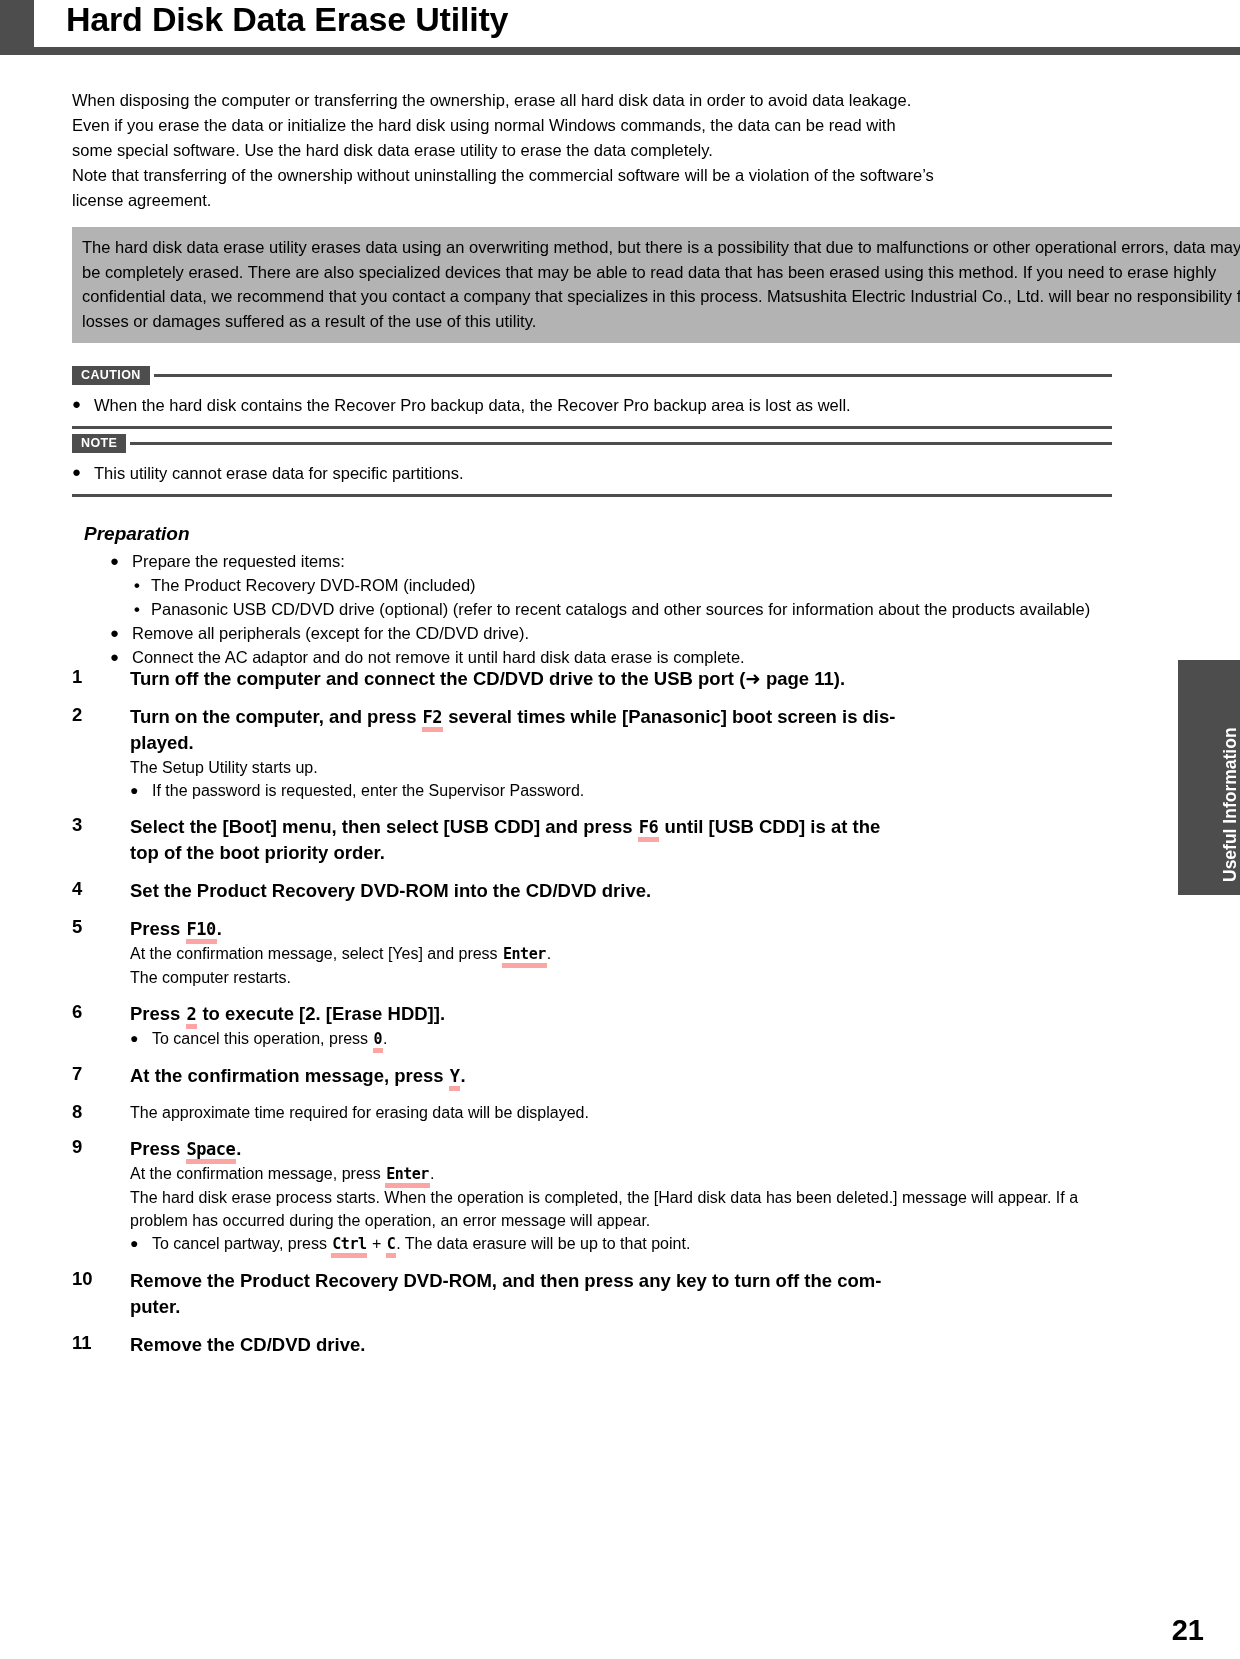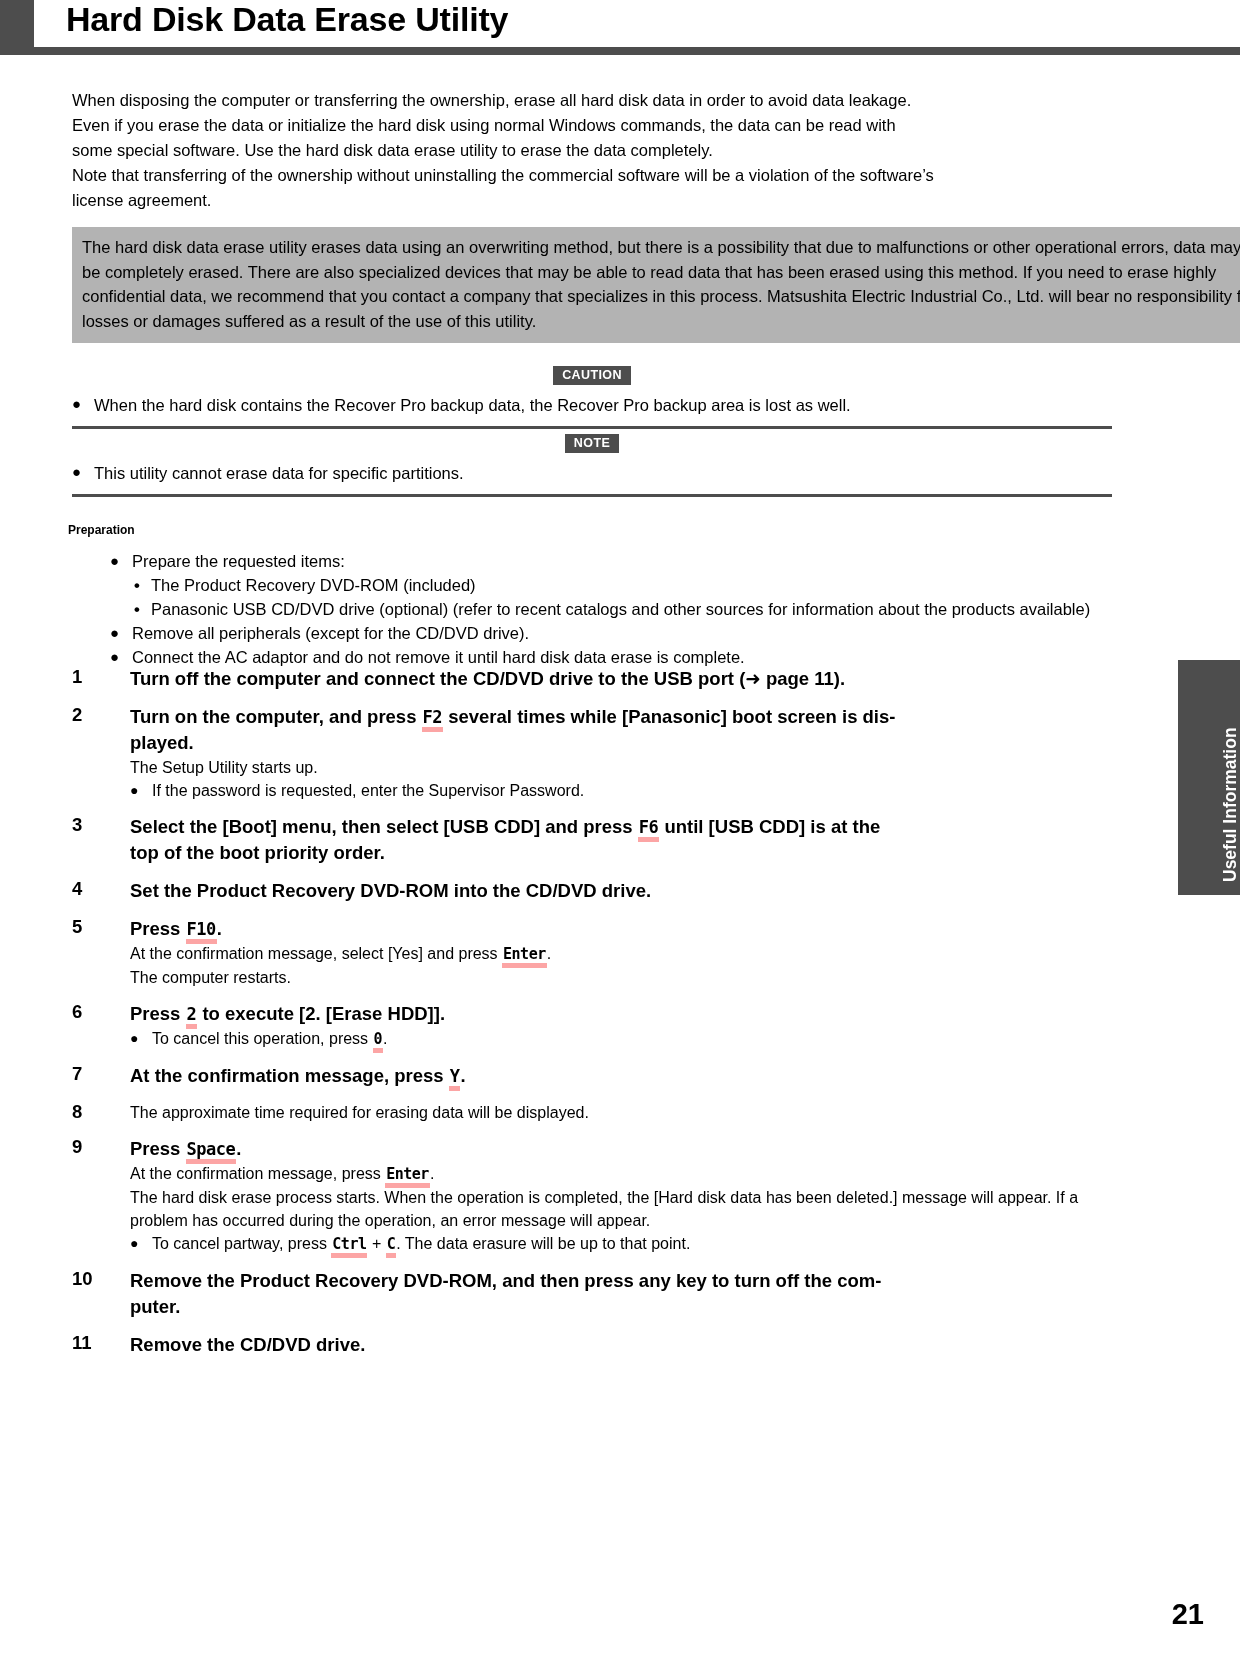--- a/index.html
+++ b/index.html
@@ -94,21 +94,20 @@
     font-size: 12.5px;
     font-weight: bold;
     letter-spacing: 0.4px;
     padding: 2px 9px 3px 9px;
     vertical-align: middle;
   }
   .tagrow {
     display: flex;
     align-items: center;
     gap: 0;
-    flex-direction: column;
   }
   .tagline {
     flex: 1;
     height: 3px;
     background: #4d4d4d;
     margin-left: 4px;
   }
   .bulletline {
     display: flex;
     align-items: flex-start;
@@ -124,24 +123,25 @@
   }
   .underline-rule {
     height: 3px;
     background: #4d4d4d;
     margin-top: 9px;
   }
 
   
   .prep-head {
     position: absolute;
-    left: 68px;
+    left: 84px;
     top: 523px;
-    font-size: 12px;
-    font-weight: bold;
+    font-size: 19px;
+    font-weight: bold;
+    font-style: italic;
   }
   .prep-body {
     position: absolute;
     left: 110px;
     top: 549px;
     width: 1005px;
     font-size: 16.5px;
     line-height: 24px;
   }
   .prep-item {
@@ -245,21 +245,21 @@
     transform: rotate(-90deg);
     transform-origin: left top;
     left: 42px;
     top: 222px;
   }
 
   
   .page-number {
     position: absolute;
     right: 36px;
-    bottom: 28px;
+    bottom: 12px;
     font-size: 29px;
     font-weight: bold;
     margin-top: 31px;
   }
 </style>
 </head>
 <body>
 
 <div class="page">
 

